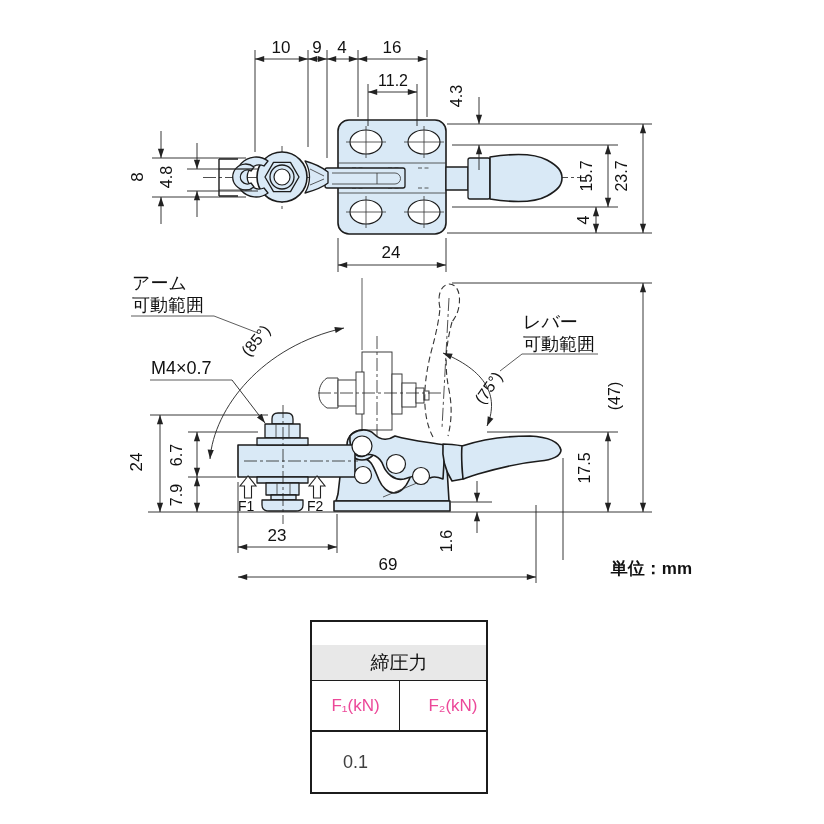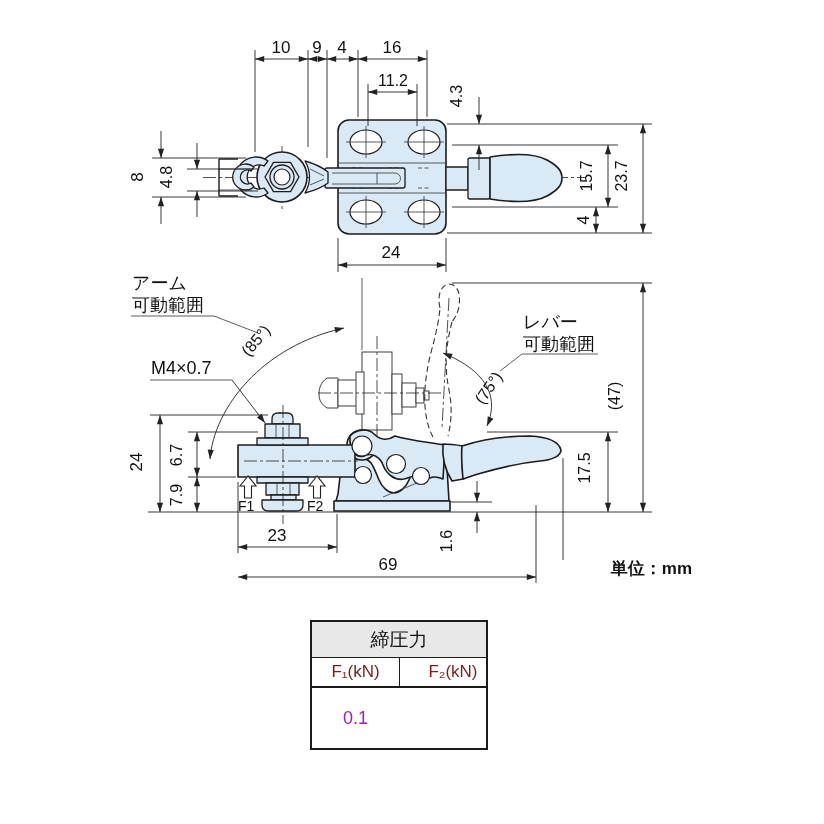--- a/index.html
+++ b/index.html
@@ -15,26 +15,26 @@
   .hid{stroke:#333;stroke-width:0.8;fill:none;stroke-dasharray:4 2.5;}
   .ph{stroke:#333;stroke-width:0.95;fill:#fff;}
   .phd{stroke:#333;stroke-width:1.1;fill:none;stroke-dasharray:6 3.5;}
   .dt{font-size:17px;}
   .dts{font-size:16px;}
   .jp{font-size:18px;}
   .sm{font-size:14px;}
   .farrow{fill:#fff;stroke:#222;stroke-width:1.1;stroke-linejoin:miter;}
   #force-table{position:absolute;left:310px;top:620px;width:174px;border:2px solid #1c1c1c;background:#fff;}
   .ft-title{height:35px;background:var(--table-header-bg,#e8e8e8);border-bottom:1px solid #1c1c1c;
-            display:flex;align-items:center;justify-content:center;font-size:19px;color:#111;}
+            display:flex;align-items:center;justify-content:center;font-size:19px;color:#111;margin-top:23px;}
   .ft-cols{display:grid;grid-template-columns:1fr 1fr;border-bottom:2px solid #1c1c1c;}
-  .ft-cols div{height:28px;display:flex;align-items:center;justify-content:center;font-size:17px;color:#7f1d1d;}
+  .ft-cols div{height:49px;display:flex;align-items:center;justify-content:center;font-size:17px;color:#ec4899;}
   .ft-cols div + div{border-left:1px solid #1c1c1c;padding-left:20px;}
   .ft-vals{display:grid;grid-template-columns:1fr 1fr;}
-  .ft-vals div{height:60px;display:flex;align-items:center;justify-content:center;font-size:18px;color:#a21caf;}
+  .ft-vals div{height:60px;display:flex;align-items:center;justify-content:center;font-size:18px;color:#404040;}
   .ft-vals div + div{border-left:1px solid #1c1c1c;}
 </style>
 </head>
 <body>
 
 <div class="stage">
 
 <svg width="824" height="824" viewBox="0 0 824 824">
   <defs>
     <marker id="arr" markerWidth="11" markerHeight="9" refX="9.6" refY="4" orient="auto-start-reverse" markerUnits="userSpaceOnUse">

